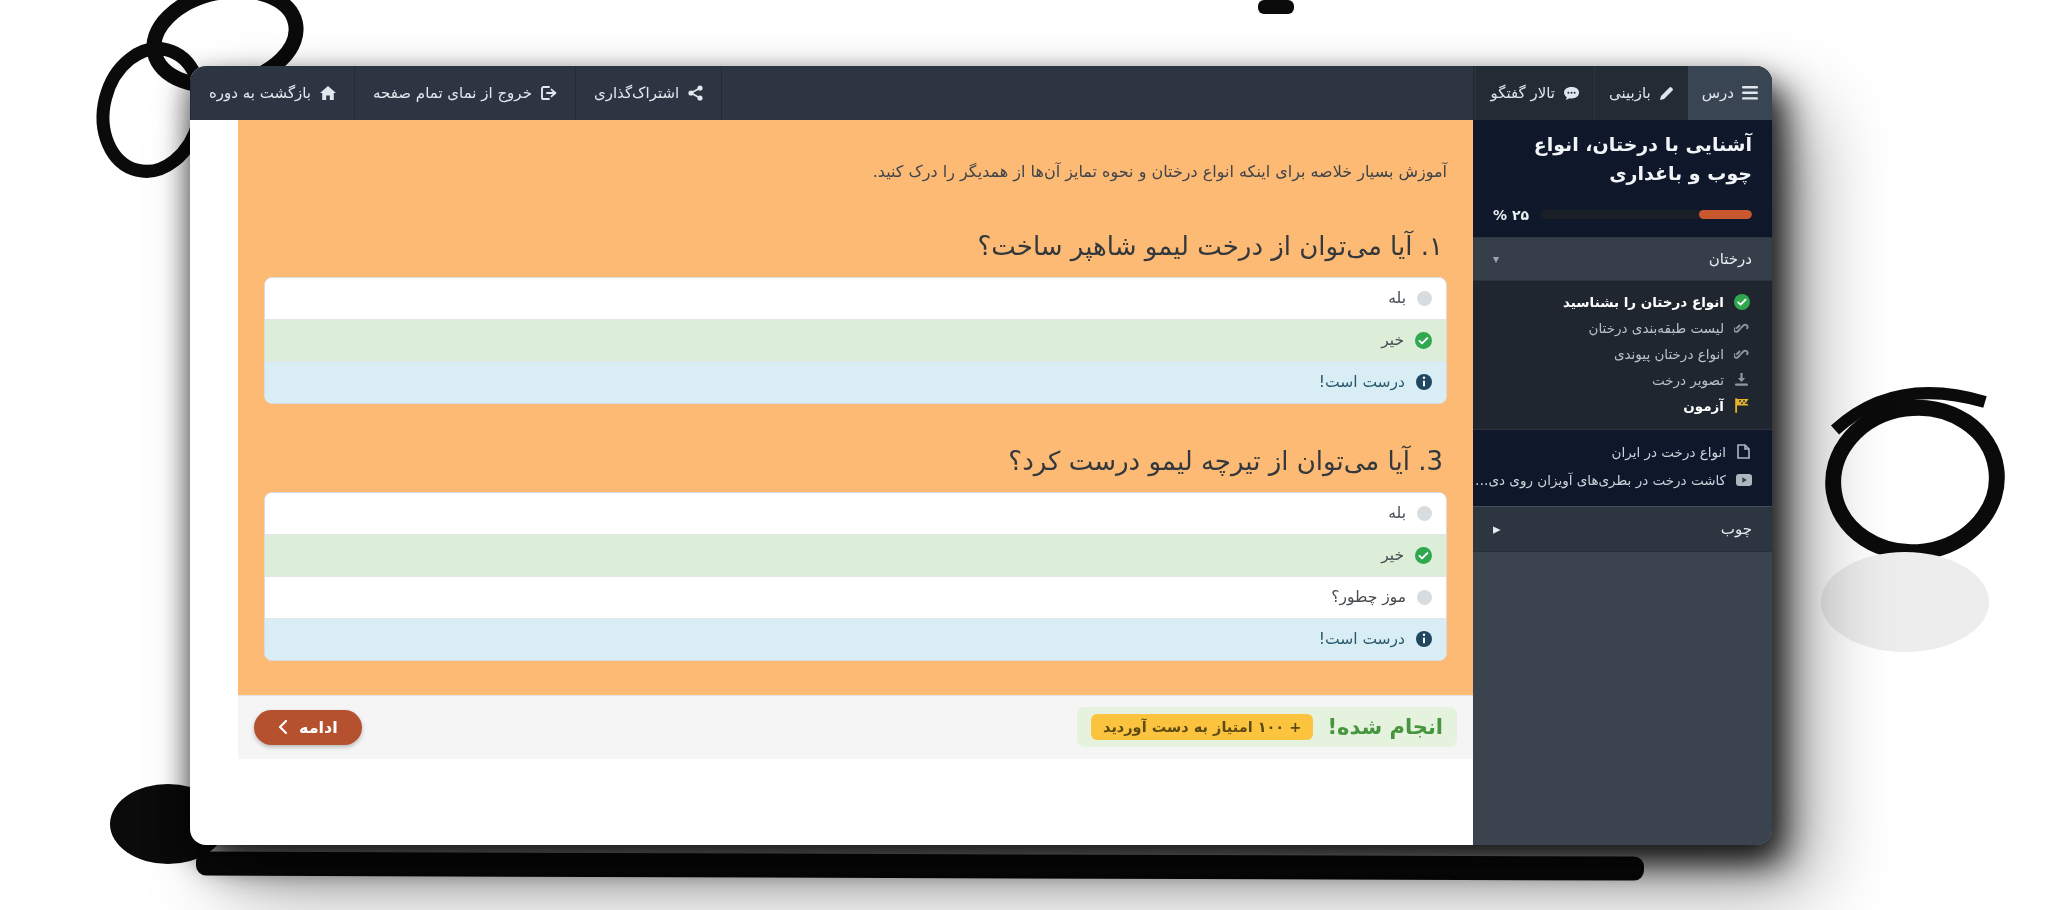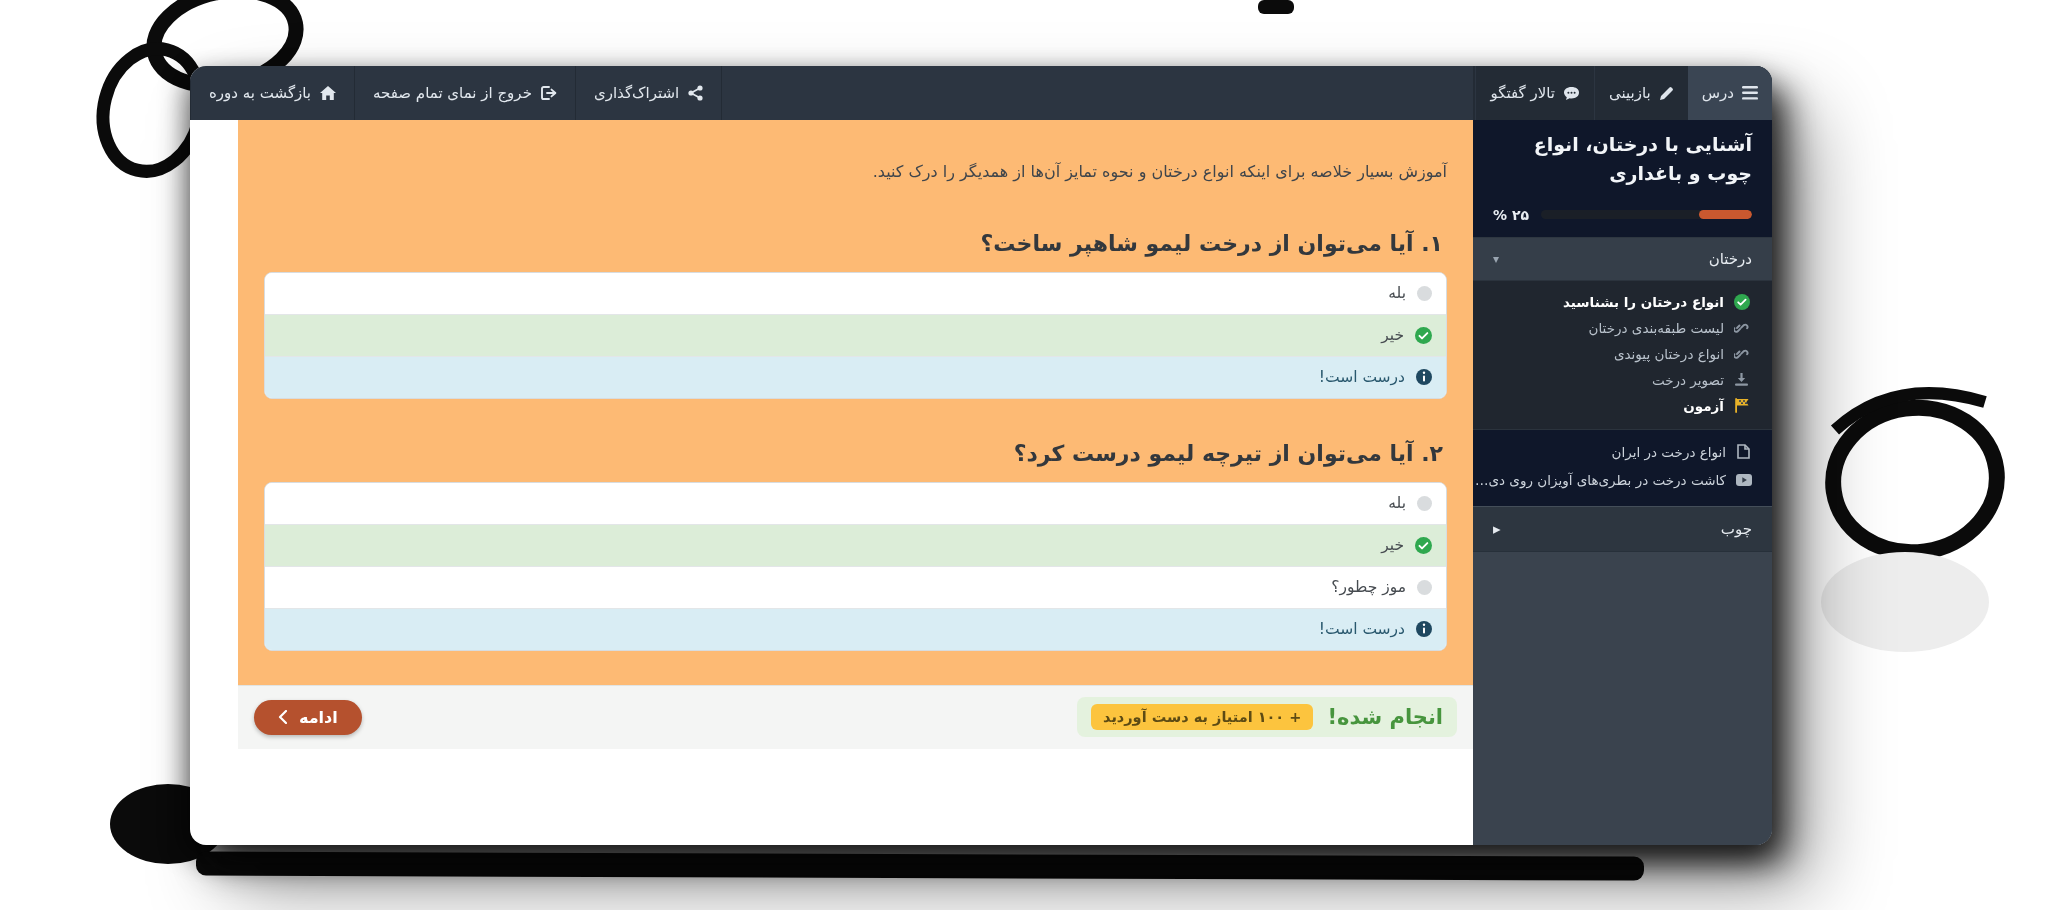--- a/index.html
+++ b/index.html
@@ -45,21 +45,21 @@
     padding:0 20px;color:#e6ebf0;font-size:15px;background:#2d3640;border-bottom:1px solid #27303a;cursor:pointer;}
   .side-rest{flex:1;background:#3a434e;}
   
   .content-col{flex:1;display:flex;flex-direction:column;min-width:0;}
   .topbar{height:54px;flex:0 0 54px;background:#2c3541;display:flex;justify-content:flex-end;color:#e2e8ee;font-size:15px;}
   .tb-btn{display:flex;align-items:center;gap:9px;padding:0 18px;border-right:1px solid #232b35;cursor:pointer;white-space:nowrap;}
   .tb-btn:last-child{border-left:1px solid #232b35;}
   .main{flex:1;background:#fdba74;display:flex;flex-direction:column;overflow:hidden;margin-left:48px;}
   .main-inner{padding:22px 26px 0;}
   .intro{color:#3f454b;font-size:16px;line-height:1.8;}
-  .q-title{color:#33383d;font-size:22px;font-weight:bold;margin:44px 4px 16px;}
+  .q-title{color:#33383d;font-size:26px;font-weight:normal;margin:44px 4px 16px;}
   .q-title.second{margin-top:42px;}
   .opt-card{border:1px solid #d8dcdf;border-radius:8px;overflow:hidden;background:#fff;}
   .opt-row{height:41px;display:flex;align-items:center;gap:11px;padding:0 14px;background:#ffffff;border-top:1px solid #e3e6e8;font-size:15.5px;color:#474c51;cursor:pointer;}
   .opt-row:first-child{border-top:none;}
   .opt-row.correct{background:#dcedd8;}
   .opt-row.feedback{background:#d9edf4;color:#29586e;cursor:default;}
   .radio{width:15px;height:15px;border-radius:50%;background:#d9dcde;flex:0 0 15px;}
   .footer-bar{margin-top:34px;background:#f4f5f4;border-top:1px solid #e1e4e3;height:63px;flex:0 0 63px;
     display:flex;align-items:center;justify-content:space-between;padding:0 16px;}
   .done-pill{background:#e4f2de;border-radius:8px;padding:7px 14px;display:flex;align-items:center;gap:14px;}
@@ -290,21 +290,21 @@
               <svg width="16" height="16" viewBox="0 0 16 16">
                   <circle cx="8" cy="8" r="8" fill="#1f4860"></circle>
                   <rect x="7" y="6.5" width="2" height="6" rx="1" fill="#fff"></rect>
                   <circle cx="8" cy="3.8" r="1.2" fill="#fff"></circle>
                 </svg>
             </span>
             <span>درست است!</span>
           </div>
         </div>
 
-        <h2 class="q-title second">۲. آیا می‌توان از تیرچه لیمو درست کرد؟</h2>
+        <h2 class="q-title second">3. آیا می‌توان از تیرچه لیمو درست کرد؟</h2>
         <div class="opt-card">
           <div class="opt-row">
             <span class="radio"></span>
             <span>بله</span>
           </div>
           <div class="opt-row correct">
             <span class="ic">
               <svg width="17" height="17" viewBox="0 0 16 16">
                   <circle cx="8" cy="8" r="8" fill="#2fa84f"></circle>
                   <path d="M4.2 8.3 l2.4 2.4 5-5" fill="none" stroke="#fff" stroke-width="1.8" stroke-linecap="round" stroke-linejoin="round"></path>

